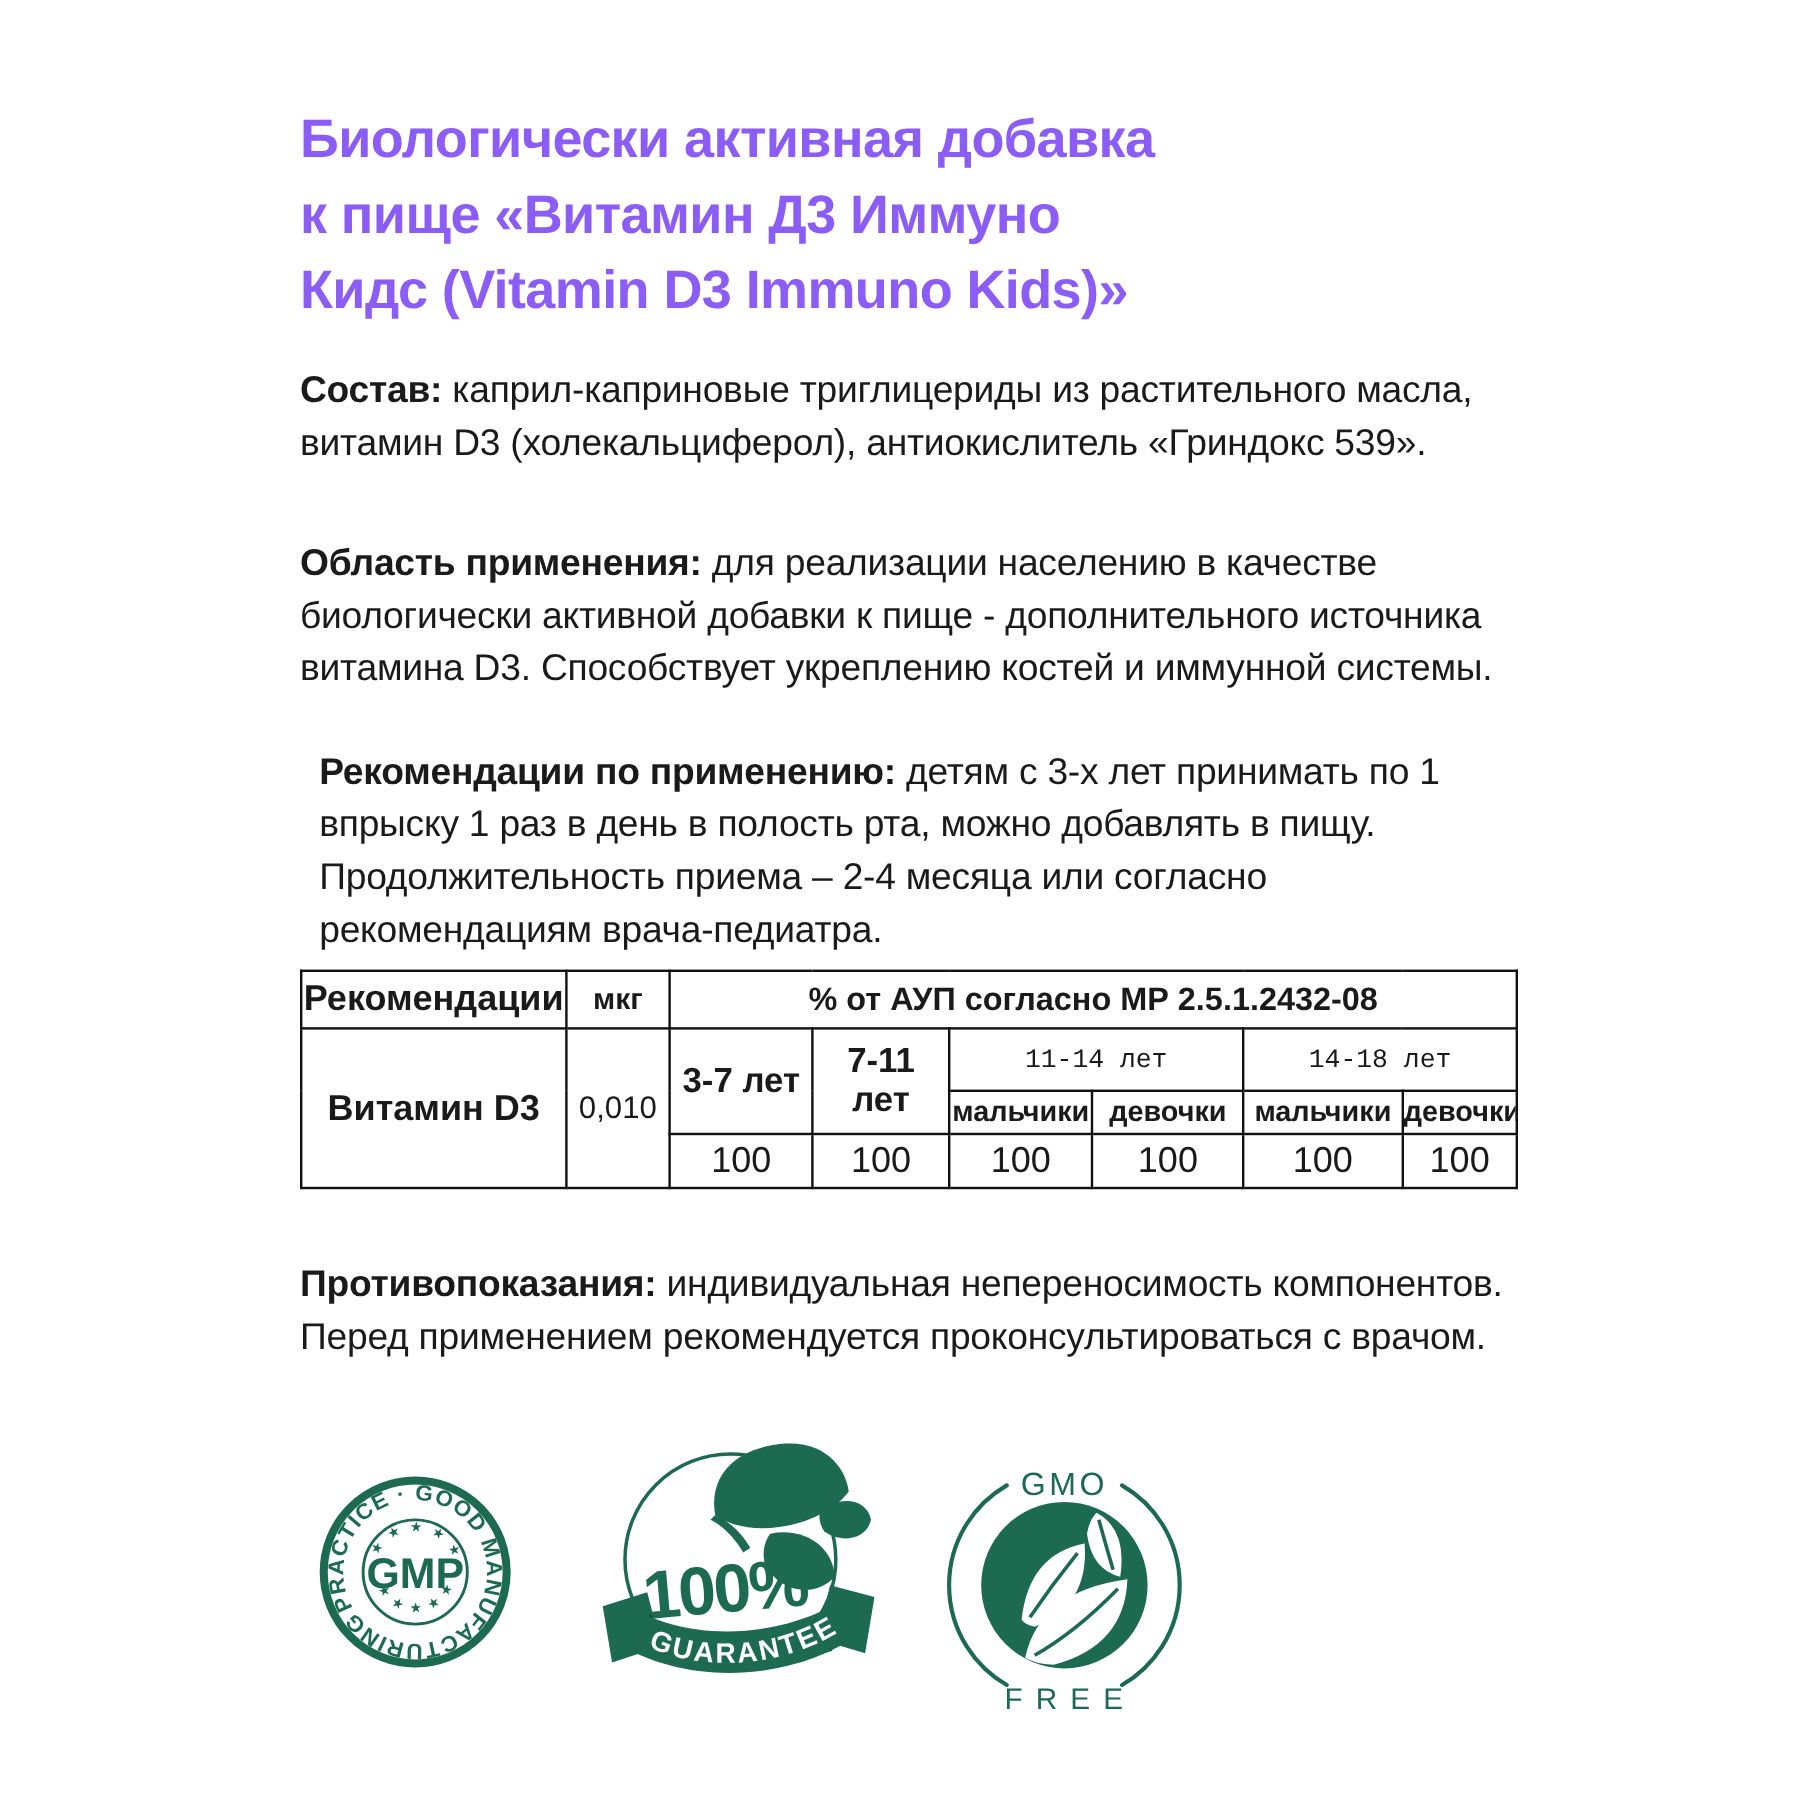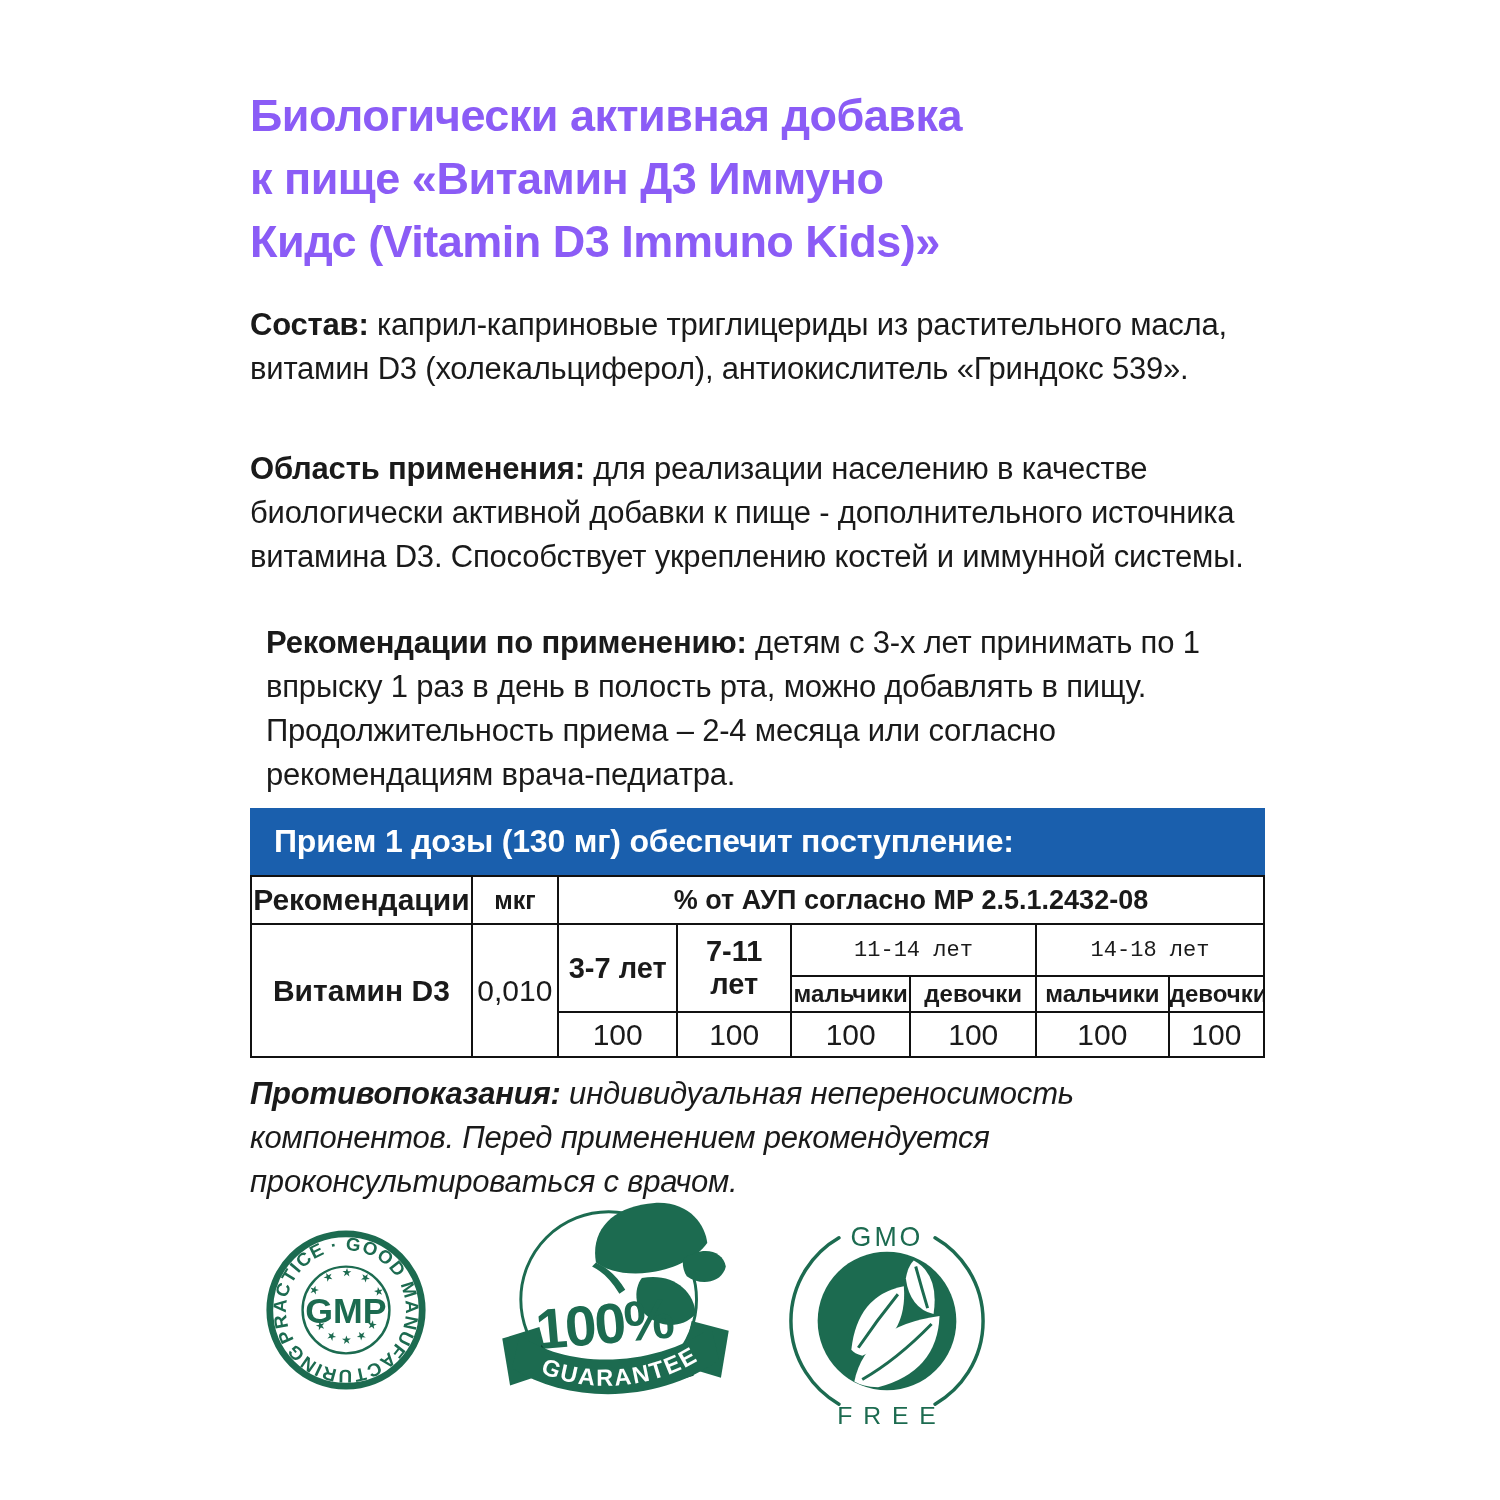--- a/index.html
+++ b/index.html
@@ -12,37 +12,37 @@
   .content-left{left:250px;width:1015px;}
   .title{
     top:84px;font-size:45px;font-weight:700;line-height:63px;
     letter-spacing:-0.5px;white-space:pre-line;margin:0;color:#8b5cf6;
   }
   .para{margin:0;font-size:31px;line-height:44px;letter-spacing:-0.2px;}
   .para b{font-weight:700;}
   .p-sostav{top:303px;}
   .p-oblast{top:447px;}
   .p-rekom{top:621px;margin-left:16px;}
-  .p-contra{top:1072px;font-style:italic;}
+  .p-contra{top:1048px;}
   
   .table-block{top:808px;}
   .table-title{
     height:67px;background:#1a5fad;color:#ffffff;display:flex;align-items:center;
     padding-left:24px;box-sizing:border-box;font-size:32px;font-weight:700;letter-spacing:-0.2px;
   }
   table.dose{border-collapse:collapse;width:1015px;table-layout:fixed;}
   table.dose td{
     border:2px solid #111;text-align:center;vertical-align:middle;
     padding:0;overflow:hidden;
   }
   td.c-name{ text-align:left;padding-left:14px;font-weight:700;font-size:30px;height:46px;}
   td.c-unit{ font-weight:700;font-size:25px;}
   td.c-pct{  font-weight:700;font-size:27px;}
   td.c-rowname{text-align:left;padding-left:14px;font-size:30px;font-weight:bold;}
-  td.c-amount{font-size:30px;}
+  td.c-amount{font-size:26px;}
   td.c-ageb{font-weight:700;font-size:29px;height:50px;}
   td.c-age{font-size:22px;height:50px;font-family:Liberation Mono, monospace;}
   tr.gender-row td{font-weight:700;font-size:24px;height:34px;}
   tr.value-row td{font-size:30px;height:43px;}
   
   .badges{top:1198px;left:250px;width:1015px;height:250px;}
   .badge{position:absolute;}
   .b-gmp{left:14px;top:30px;}
   .b-guar{left:248px;top:2px;}
   .b-gmo{left:532px;top:12px;}
@@ -57,21 +57,20 @@
 к пище «Витамин Д3 Иммуно
 Кидс (Vitamin D3 Immuno Kids)»</h1>
 
   <p class="abs content-left para p-sostav"><b>Состав:</b><span> каприл-каприновые триглицериды из растительного масла, витамин D3 (холекальциферол), антиокислитель «Гриндокс 539».</span></p>
 
   <p class="abs content-left para p-oblast"><b>Область применения:</b><span> для реализации населению в качестве биологически активной добавки к пище - дополнительного источника витамина D3. Способствует укреплению костей и иммунной системы.</span></p>
 
   <p class="abs content-left para p-rekom"><b>Рекомендации по применению:</b><span> детям с 3-х лет принимать по 1 впрыску 1 раз в день в полость рта, можно добавлять в пищу. Продолжительность приема – 2-4 месяца или согласно рекомендациям врача-педиатра.</span></p>
 
   <div class="abs content-left table-block">
-    <div class="table-title">Прием 1 дозы (130 мг) обеспечит поступление:</div>
     <table class="dose">
       <colgroup>
         <col style="width:21.8%">
           <col style="width:8.5%">
         <col style="width:11.8%">
           <col style="width:11.2%">
         <col style="width:11.8%">
           <col style="width:12.4%">
         <col style="width:13.1%">
           <col style="width:9.4%">

